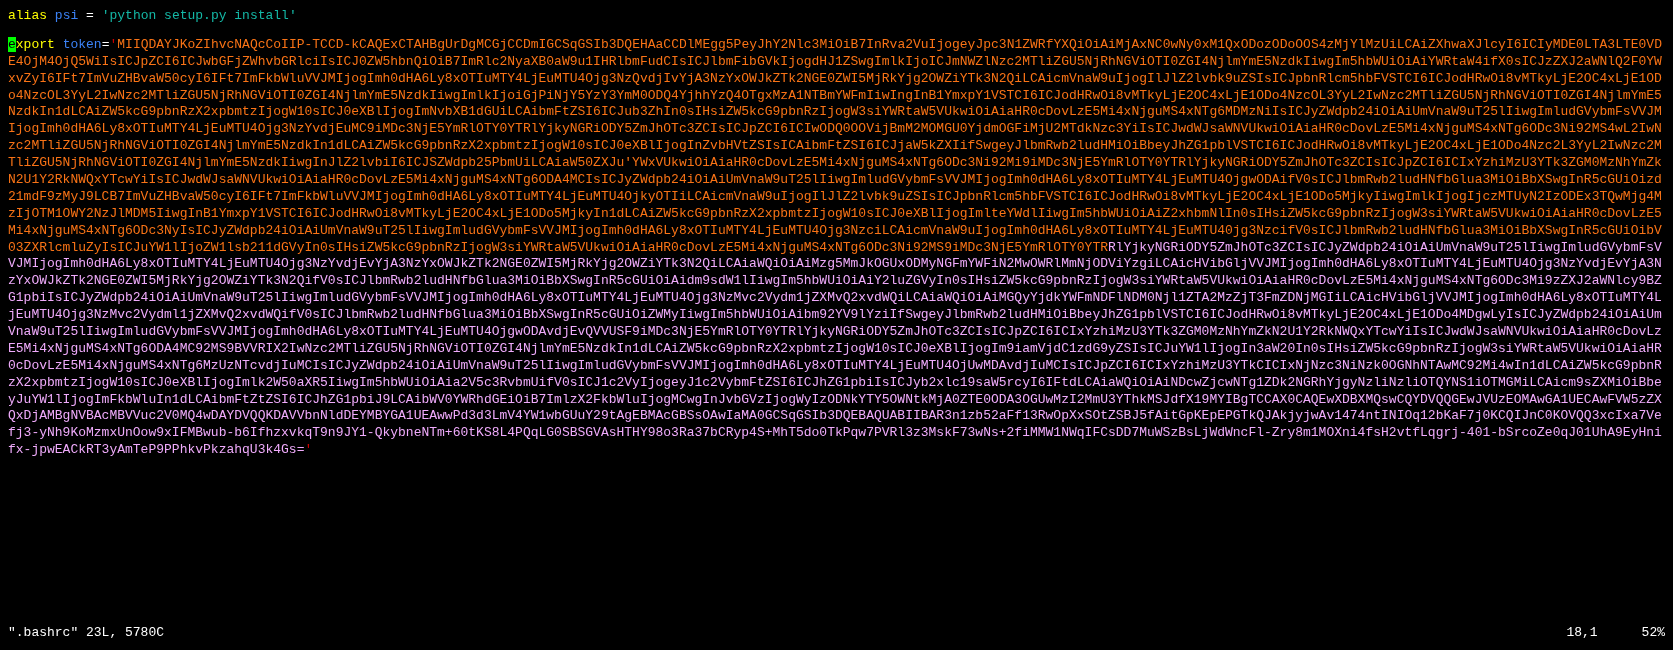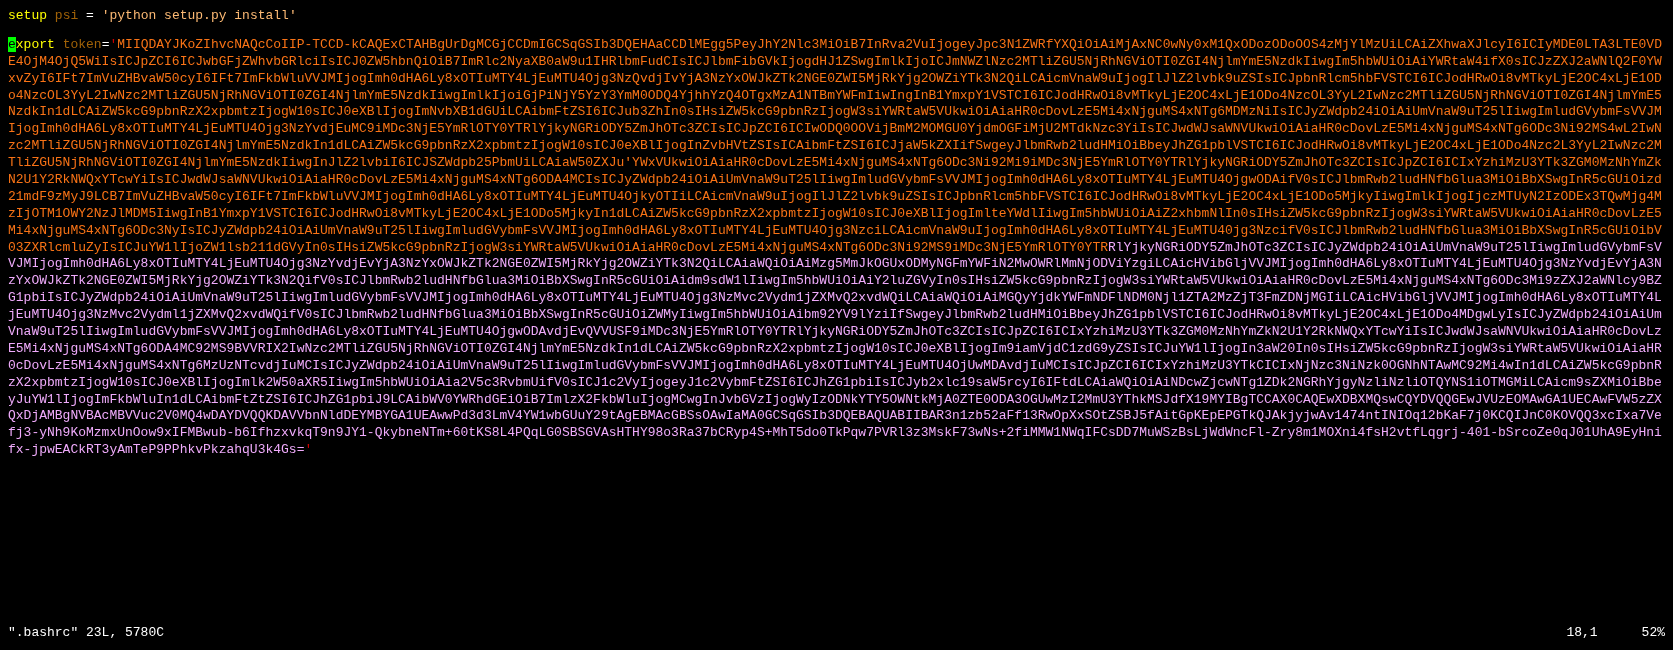--- a/index.html
+++ b/index.html
@@ -24,22 +24,22 @@
       word-break: break-all;
       overflow-wrap: break-word;
     }
     .alias-line {
       margin-bottom: 12px;
     }
     .export-line {
       word-break: break-all;
     }
     .yellow { color: #ffff00; }
-    .cyan { color: #a16207; }
-    .purple { color: #fdba74; }
+    .cyan { color: #3b82f6; }
+    .purple { color: #14b8a6; }
     .red { color: #cc0000; }
     .red-text { color: #f97316; }
     .white { color: #f0abfc; }
     .green-bg {
       background-color: #00ff00;
       color: #000000;
     }
     .eq { color: #ffffff; }
     .status-bar {
       position: absolute;
@@ -59,21 +59,21 @@
       word-break: break-all;
       overflow-wrap: anywhere;
     }
   </style>
 </head>
 <body>
 
 <div class="terminal-content">
 
   <div class="alias-line">
-    <span class="yellow">setup</span>
+    <span class="yellow">alias</span>
     <span> </span>
     <span class="cyan">psi</span>
     <span class="eq">=</span>
     <span class="purple">'python setup.py  install'</span>
   </div>
 
   <div class="export-line token-block">
     <span class="green-bg">e</span><span class="yellow">xport</span>
     <span> </span>
     <span class="cyan">token</span><span class="eq">=</span><span class="red">'</span><span class="red-text">MIIQDAYJKoZIhvcNAQcCoIIP-TCCD-kCAQExCTAHBgUrDgMCGjCCDmIGCSqGSIb3DQEHAaCCDlMEgg5PeyJhY2Nlc3MiOiB7InRva2VuIjogeyJpc3N1ZWRfYXQiOiAiMjAxNC0wNy0xM1QxODozODoOOS4zMjYlMzUiLCAiZXhwaXJlcyI6ICIyMDE0LTA3LTE0VDE4OjM4OjQ5WiIsICJpZCI6ICJwbGFjZWhvbGRlciIsICJ0ZW5hbnQiOiB7ImRlc2NyaXB0aW9u1IHRlbmFudCIsICJlbmFibGVkIjogdHJ1ZSwgImlkIjoICJmNWZlNzc2MTliZGU5NjRhNGViOTI0ZGI4NjlmYmE5NzdkIiwgIm5hbWUiOiAiYWRtaW4ifX0sICJzZXJ2aWNlQ2F0YWxvZyI6IFt7ImVuZHBvaW50cyI6IFt7ImFkbWluVVJMIjogImh0dHA6Ly8xOTIuMTY4LjEuMTU4Ojg3NzQvdjIvYjA3NzYxOWJkZTk2NGE0ZWI5MjRkYjg2OWZiYTk3N2QiLCAicmVnaW9uIjogIlJlZ2lvbk9uZSIsICJpbnRlcm5hbFVSTCI6ICJodHRwOi8vMTkyLjE2OC4xLjE1ODo4NzcOL3YyL2IwNzc2MTliZGU5NjRhNGViOTI0ZGI4NjlmYmE5NzdkIiwgImlkIjoiGjPiNjY5YzY3YmM0ODQ4YjhhYzQ4OTgxMzA1NTBmYWFmIiwIngInB1YmxpY1VSTCI6ICJodHRwOi8vMTkyLjE2OC4xLjE1ODo4NzcOL3YyL2IwNzc2MTliZGU5NjRhNGViOTI0ZGI4NjlmYmE5NzdkIn1dLCAiZW5kcG9pbnRzX2xpbmtzIjogW10sICJ0eXBlIjogImNvbXB1dGUiLCAibmFtZSI6ICJub3ZhIn0sIHsiZW5kcG9pbnRzIjogW3siYWRtaW5VUkwiOiAiaHR0cDovLzE5Mi4xNjguMS4xNTg6MDMzNiIsICJyZWdpb24iOiAiUmVnaW9uT25lIiwgImludGVybmFsVVJMIjogImh0dHA6Ly8xOTIuMTY4LjEuMTU4Ojg3NzYvdjEuMC9iMDc3NjE5YmRlOTY0YTRlYjkyNGRiODY5ZmJhOTc3ZCIsICJpZCI6ICIwODQ0OOVijBmM2MOMGU0YjdmOGFiMjU2MTdkNzc3YiIsICJwdWJsaWNVUkwiOiAiaHR0cDovLzE5Mi4xNjguMS4xNTg6ODc3Ni92MS4wL2IwNzc2MTliZGU5NjRhNGViOTI0ZGI4NjlmYmE5NzdkIn1dLCAiZW5kcG9pbnRzX2xpbmtzIjogW10sICJ0eXBlIjogInZvbHVtZSIsICAibmFtZSI6ICJjaW5kZXIifSwgeyJlbmRwb2ludHMiOiBbeyJhZG1pblVSTCI6ICJodHRwOi8vMTkyLjE2OC4xLjE1ODo4Nzc2L3YyL2IwNzc2MTliZGU5NjRhNGViOTI0ZGI4NjlmYmE5NzdkIiwgInJlZ2lvbiI6ICJSZWdpb25PbmUiLCAiaW50ZXJu'YWxVUkwiOiAiaHR0cDovLzE5Mi4xNjguMS4xNTg6ODc3Ni92Mi9iMDc3NjE5YmRlOTY0YTRlYjkyNGRiODY5ZmJhOTc3ZCIsICJpZCI6ICIxYzhiMzU3YTk3ZGM0MzNhYmZkN2U1Y2RkNWQxYTcwYiIsICJwdWJsaWNVUkwiOiAiaHR0cDovLzE5Mi4xNjguMS4xNTg6ODA4MCIsICJyZWdpb24iOiAiUmVnaW9uT25lIiwgImludGVybmFsVVJMIjogImh0dHA6Ly8xOTIuMTY4LjEuMTU4OjgwODAifV0sICJlbmRwb2ludHNfbGlua3MiOiBbXSwgInR5cGUiOizd21mdF9zMyJ9LCB7ImVuZHBvaW50cyI6IFt7ImFkbWluVVJMIjogImh0dHA6Ly8xOTIuMTY4LjEuMTU4OjkyOTIiLCAicmVnaW9uIjogIlJlZ2lvbk9uZSIsICJpbnRlcm5hbFVSTCI6ICJodHRwOi8vMTkyLjE2OC4xLjE1ODo5MjkyIiwgImlkIjogIjczMTUyN2IzODEx3TQwMjg4MzIjOTM1OWY2NzJlMDM5IiwgInB1YmxpY1VSTCI6ICJodHRwOi8vMTkyLjE2OC4xLjE1ODo5MjkyIn1dLCAiZW5kcG9pbnRzX2xpbmtzIjogW10sICJ0eXBlIjogImlteYWdlIiwgIm5hbWUiOiAiZ2xhbmNlIn0sIHsiZW5kcG9pbnRzIjogW3siYWRtaW5VUkwiOiAiaHR0cDovLzE5Mi4xNjguMS4xNTg6ODc3NyIsICJyZWdpb24iOiAiUmVnaW9uT25lIiwgImludGVybmFsVVJMIjogImh0dHA6Ly8xOTIuMTY4LjEuMTU4Ojg3NzciLCAicmVnaW9uIjogImh0dHA6Ly8xOTIuMTY4LjEuMTU40jg3NzcifV0sICJlbmRwb2ludHNfbGlua3MiOiBbXSwgInR5cGUiOibV03ZXRlcmluZyIsICJuYW1lIjoZW1lsb211dGVyIn0sIHsiZW5kcG9pbnRzIjogW3siYWRtaW5VUkwiOiAiaHR0cDovLzE5Mi4xNjguMS4xNTg6ODc3Ni92MS9iMDc3NjE5YmRlOTY0YTR</span><span class="white">RlYjkyNGRiODY5ZmJhOTc3ZCIsICJyZWdpb24iOiAiUmVnaW9uT25lIiwgImludGVybmFsVVJMIjogImh0dHA6Ly8xOTIuMTY4LjEuMTU4Ojg3NzYvdjEvYjA3NzYxOWJkZTk2NGE0ZWI5MjRkYjg2OWZiYTk3N2QiLCAiaWQiOiAiMzg5MmJkOGUxODMyNGFmYWFiN2MwOWRlMmNjODViYzgiLCAicHVibGljVVJMIjogImh0dHA6Ly8xOTIuMTY4LjEuMTU4Ojg3NzYvdjEvYjA3NzYxOWJkZTk2NGE0ZWI5MjRkYjg2OWZiYTk3N2QifV0sICJlbmRwb2ludHNfbGlua3MiOiBbXSwgInR5cGUiOiAidm9sdW1lIiwgIm5hbWUiOiAiY2luZGVyIn0sIHsiZW5kcG9pbnRzIjogW3siYWRtaW5VUkwiOiAiaHR0cDovLzE5Mi4xNjguMS4xNTg6ODc3Mi9zZXJ2aWNlcy9BZG1pbiIsICJyZWdpb24iOiAiUmVnaW9uT25lIiwgImludGVybmFsVVJMIjogImh0dHA6Ly8xOTIuMTY4LjEuMTU4Ojg3NzMvc2Vydm1jZXMvQ2xvdWQiLCAiaWQiOiAiMGQyYjdkYWFmNDFlNDM0Njl1ZTA2MzZjT3FmZDNjMGIiLCAicHVibGljVVJMIjogImh0dHA6Ly8xOTIuMTY4LjEuMTU4Ojg3NzMvc2Vydml1jZXMvQ2xvdWQifV0sICJlbmRwb2ludHNfbGlua3MiOiBbXSwgInR5cGUiOiZWMyIiwgIm5hbWUiOiAibm92YV9lYziIfSwgeyJlbmRwb2ludHMiOiBbeyJhZG1pblVSTCI6ICJodHRwOi8vMTkyLjE2OC4xLjE1ODo4MDgwLyIsICJyZWdpb24iOiAiUmVnaW9uT25lIiwgImludGVybmFsVVJMIjogImh0dHA6Ly8xOTIuMTY4LjEuMTU4OjgwODAvdjEvQVVUSF9iMDc3NjE5YmRlOTY0YTRlYjkyNGRiODY5ZmJhOTc3ZCIsICJpZCI6ICIxYzhiMzU3YTk3ZGM0MzNhYmZkN2U1Y2RkNWQxYTcwYiIsICJwdWJsaWNVUkwiOiAiaHR0cDovLzE5Mi4xNjguMS4xNTg6ODA4MC92MS9BVVRIX2IwNzc2MTliZGU5NjRhNGViOTI0ZGI4NjlmYmE5NzdkIn1dLCAiZW5kcG9pbnRzX2xpbmtzIjogW10sICJ0eXBlIjogIm9iamVjdC1zdG9yZSIsICJuYW1lIjogIn3aW20In0sIHsiZW5kcG9pbnRzIjogW3siYWRtaW5VUkwiOiAiaHR0cDovLzE5Mi4xNjguMS4xNTg6MzUzNTcvdjIuMCIsICJyZWdpb24iOiAiUmVnaW9uT25lIiwgImludGVybmFsVVJMIjogImh0dHA6Ly8xOTIuMTY4LjEuMTU4OjUwMDAvdjIuMCIsICJpZCI6ICIxYzhiMzU3YTkCICIxNjNzc3NiNzk0OGNhNTAwMC92Mi4wIn1dLCAiZW5kcG9pbnRzX2xpbmtzIjogW10sICJ0eXBlIjogImlk2W50aXR5IiwgIm5hbWUiOiAia2V5c3RvbmUifV0sICJ1c2VyIjogeyJ1c2VybmFtZSI6ICJhZG1pbiIsICJyb2xlc19saW5rcyI6IFtdLCAiaWQiOiAiNDcwZjcwNTg1ZDk2NGRhYjgyNzliNzliOTQYNS1iOTMGMiLCAicm9sZXMiOiBbeyJuYW1lIjogImFkbWluIn1dLCAibmFtZtZSI6ICJhZG1pbiJ9LCAibWV0YWRhdGEiOiB7ImlzX2FkbWluIjogMCwgInJvbGVzIjogWyIzODNkYTY5OWNtkMjA0ZTE0ODA3OGUwMzI2MmU3YThkMSJdfX19MYIBgTCCAX0CAQEwXDBXMQswCQYDVQQGEwJVUzEOMAwGA1UECAwFVW5zZXQxDjAMBgNVBAcMBVVuc2V0MQ4wDAYDVQQKDAVVbnNldDEYMBYGA1UEAwwPd3d3LmV4YW1wbGUuY29tAgEBMAcGBSsOAwIaMA0GCSqGSIb3DQEBAQUABIIBAR3n1zb52aFf13RwOpXxSOtZSBJ5fAitGpKEpEPGTkQJAkjyjwAv1474ntINIOq12bKaF7j0KCQIJnC0KOVQQ3xcIxa7Vefj3-yNh9KoMzmxUnOow9xIFMBwub-b6IfhzxvkqT9n9JY1-QkybneNTm+60tKS8L4PQqLG0SBSGVAsHTHY98o3Ra37bCRyp4S+MhT5do0TkPqw7PVRl3z3MskF73wNs+2fiMMW1NWqIFCsDD7MuWSzBsLjWdWncFl-Zry8m1MOXni4fsH2vtfLqgrj-401-bSrcoZe0qJ01UhA9EyHnifx-jpwEACkRT3yAmTeP9PPhkvPkzahqU3k4Gs=</span><span class="red">'</span>

